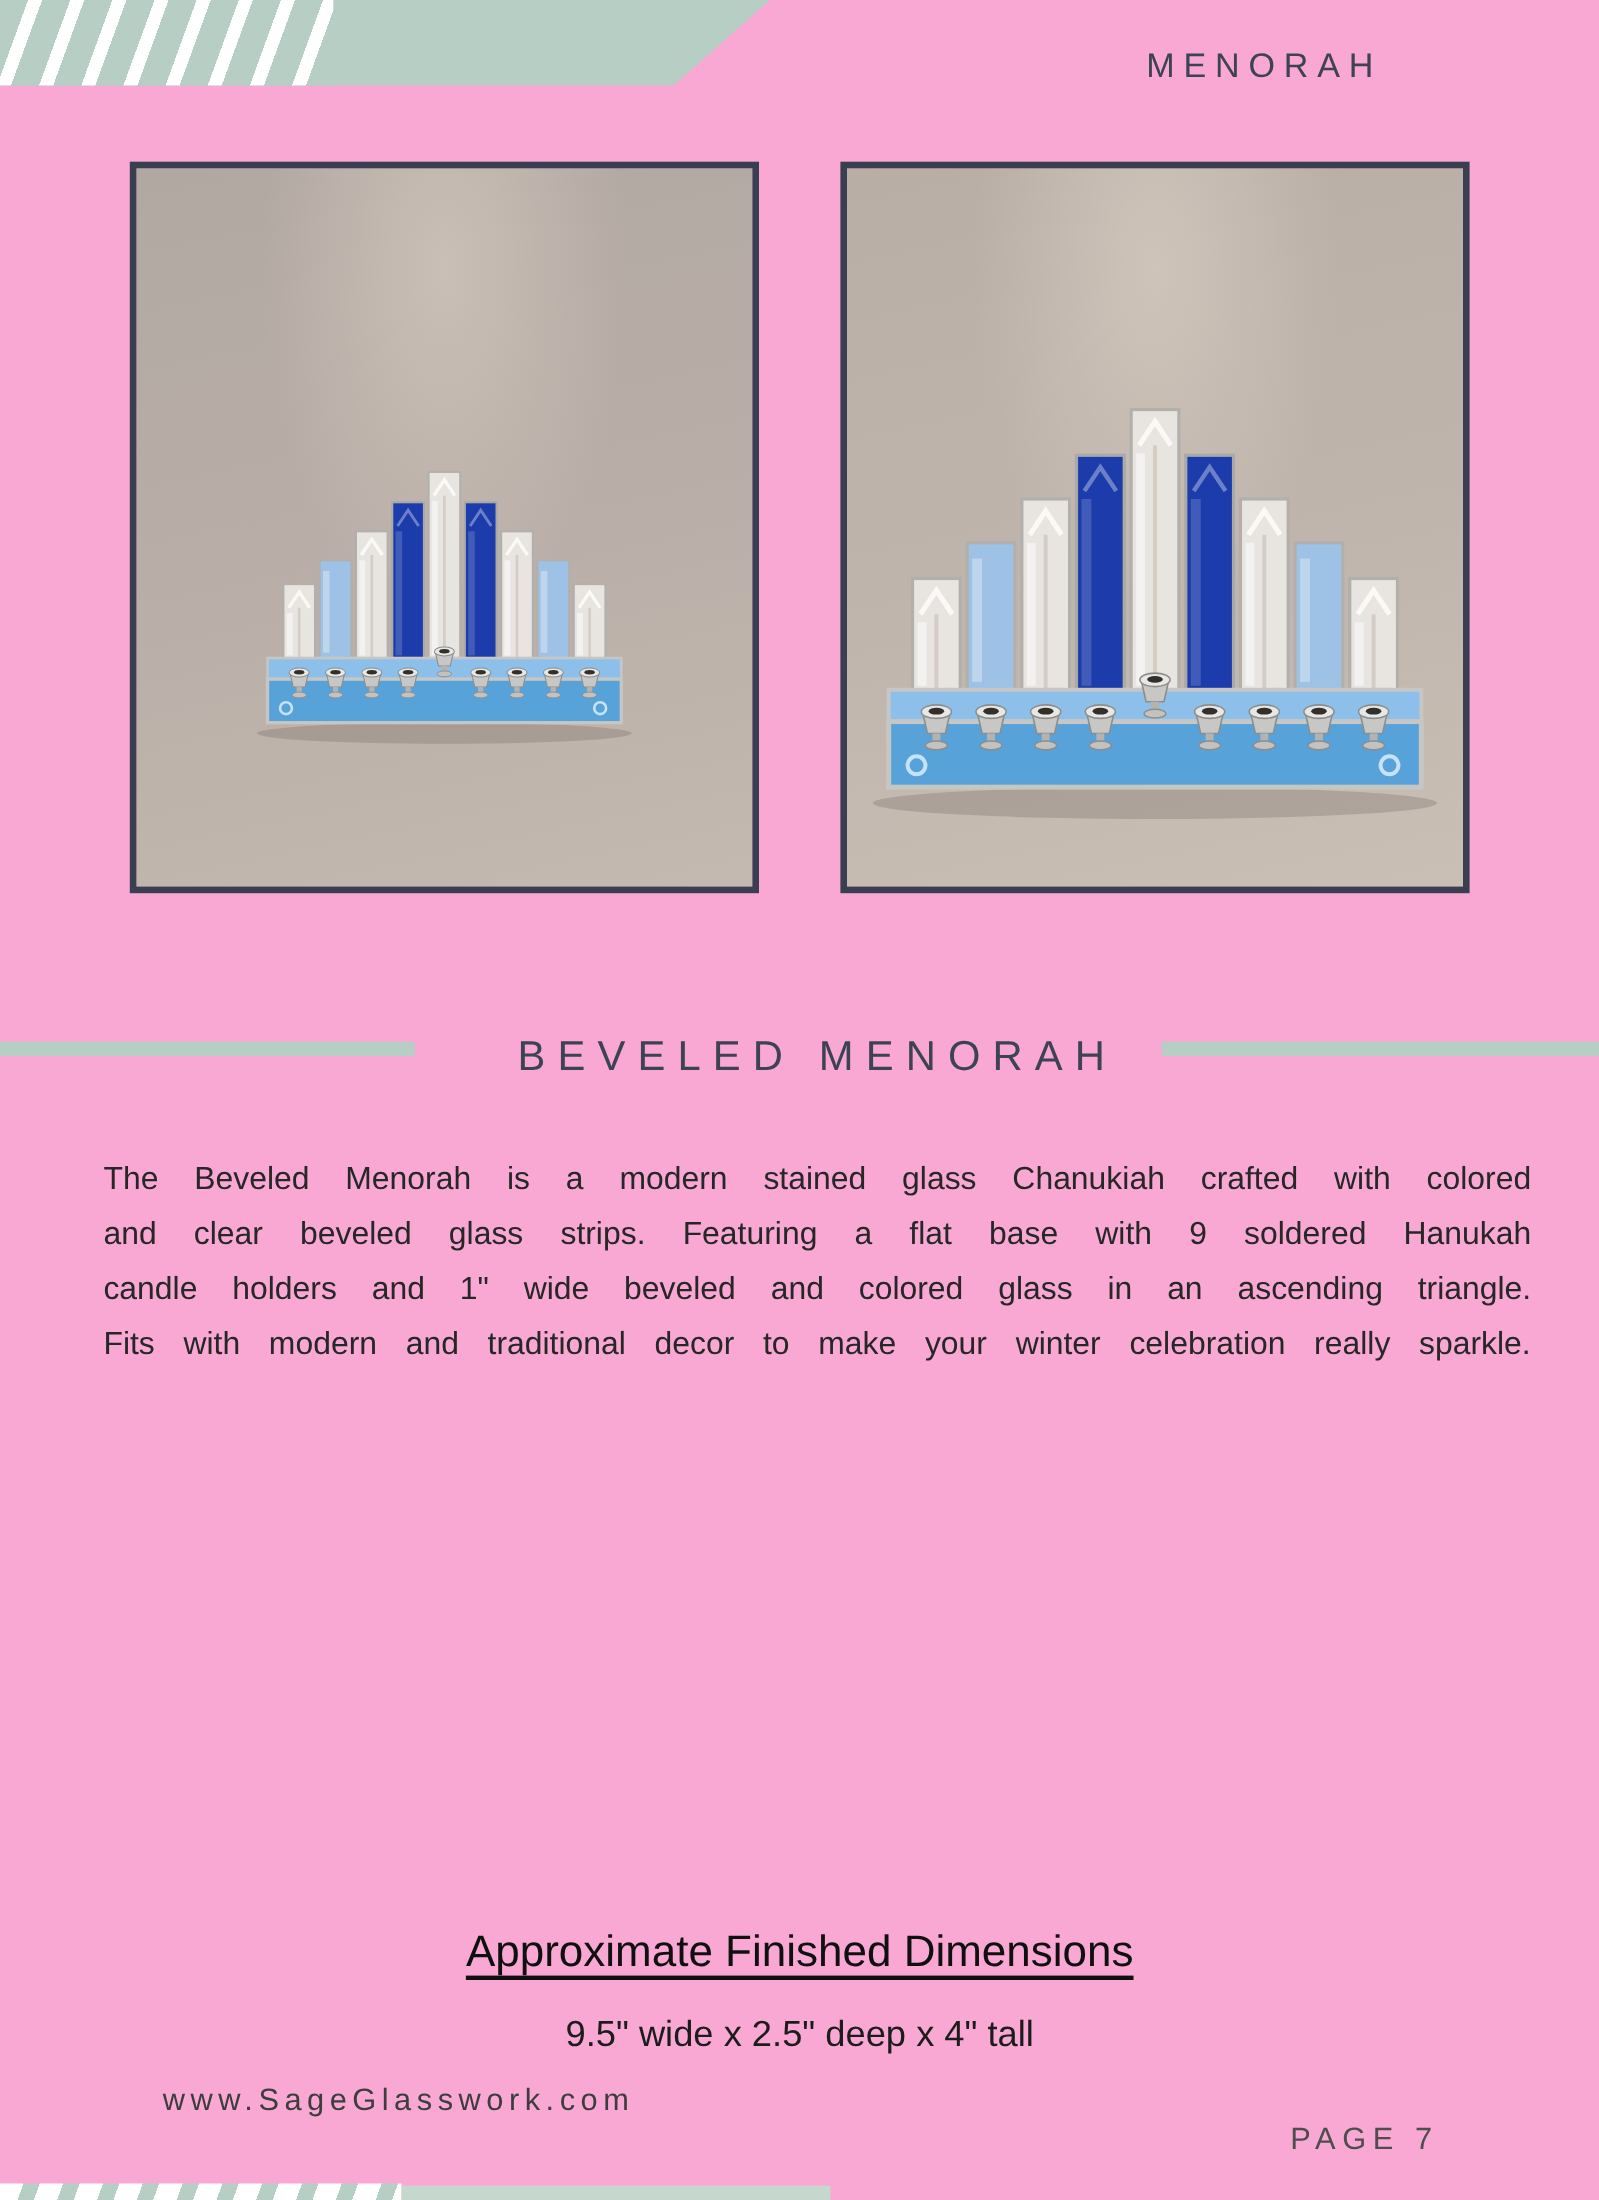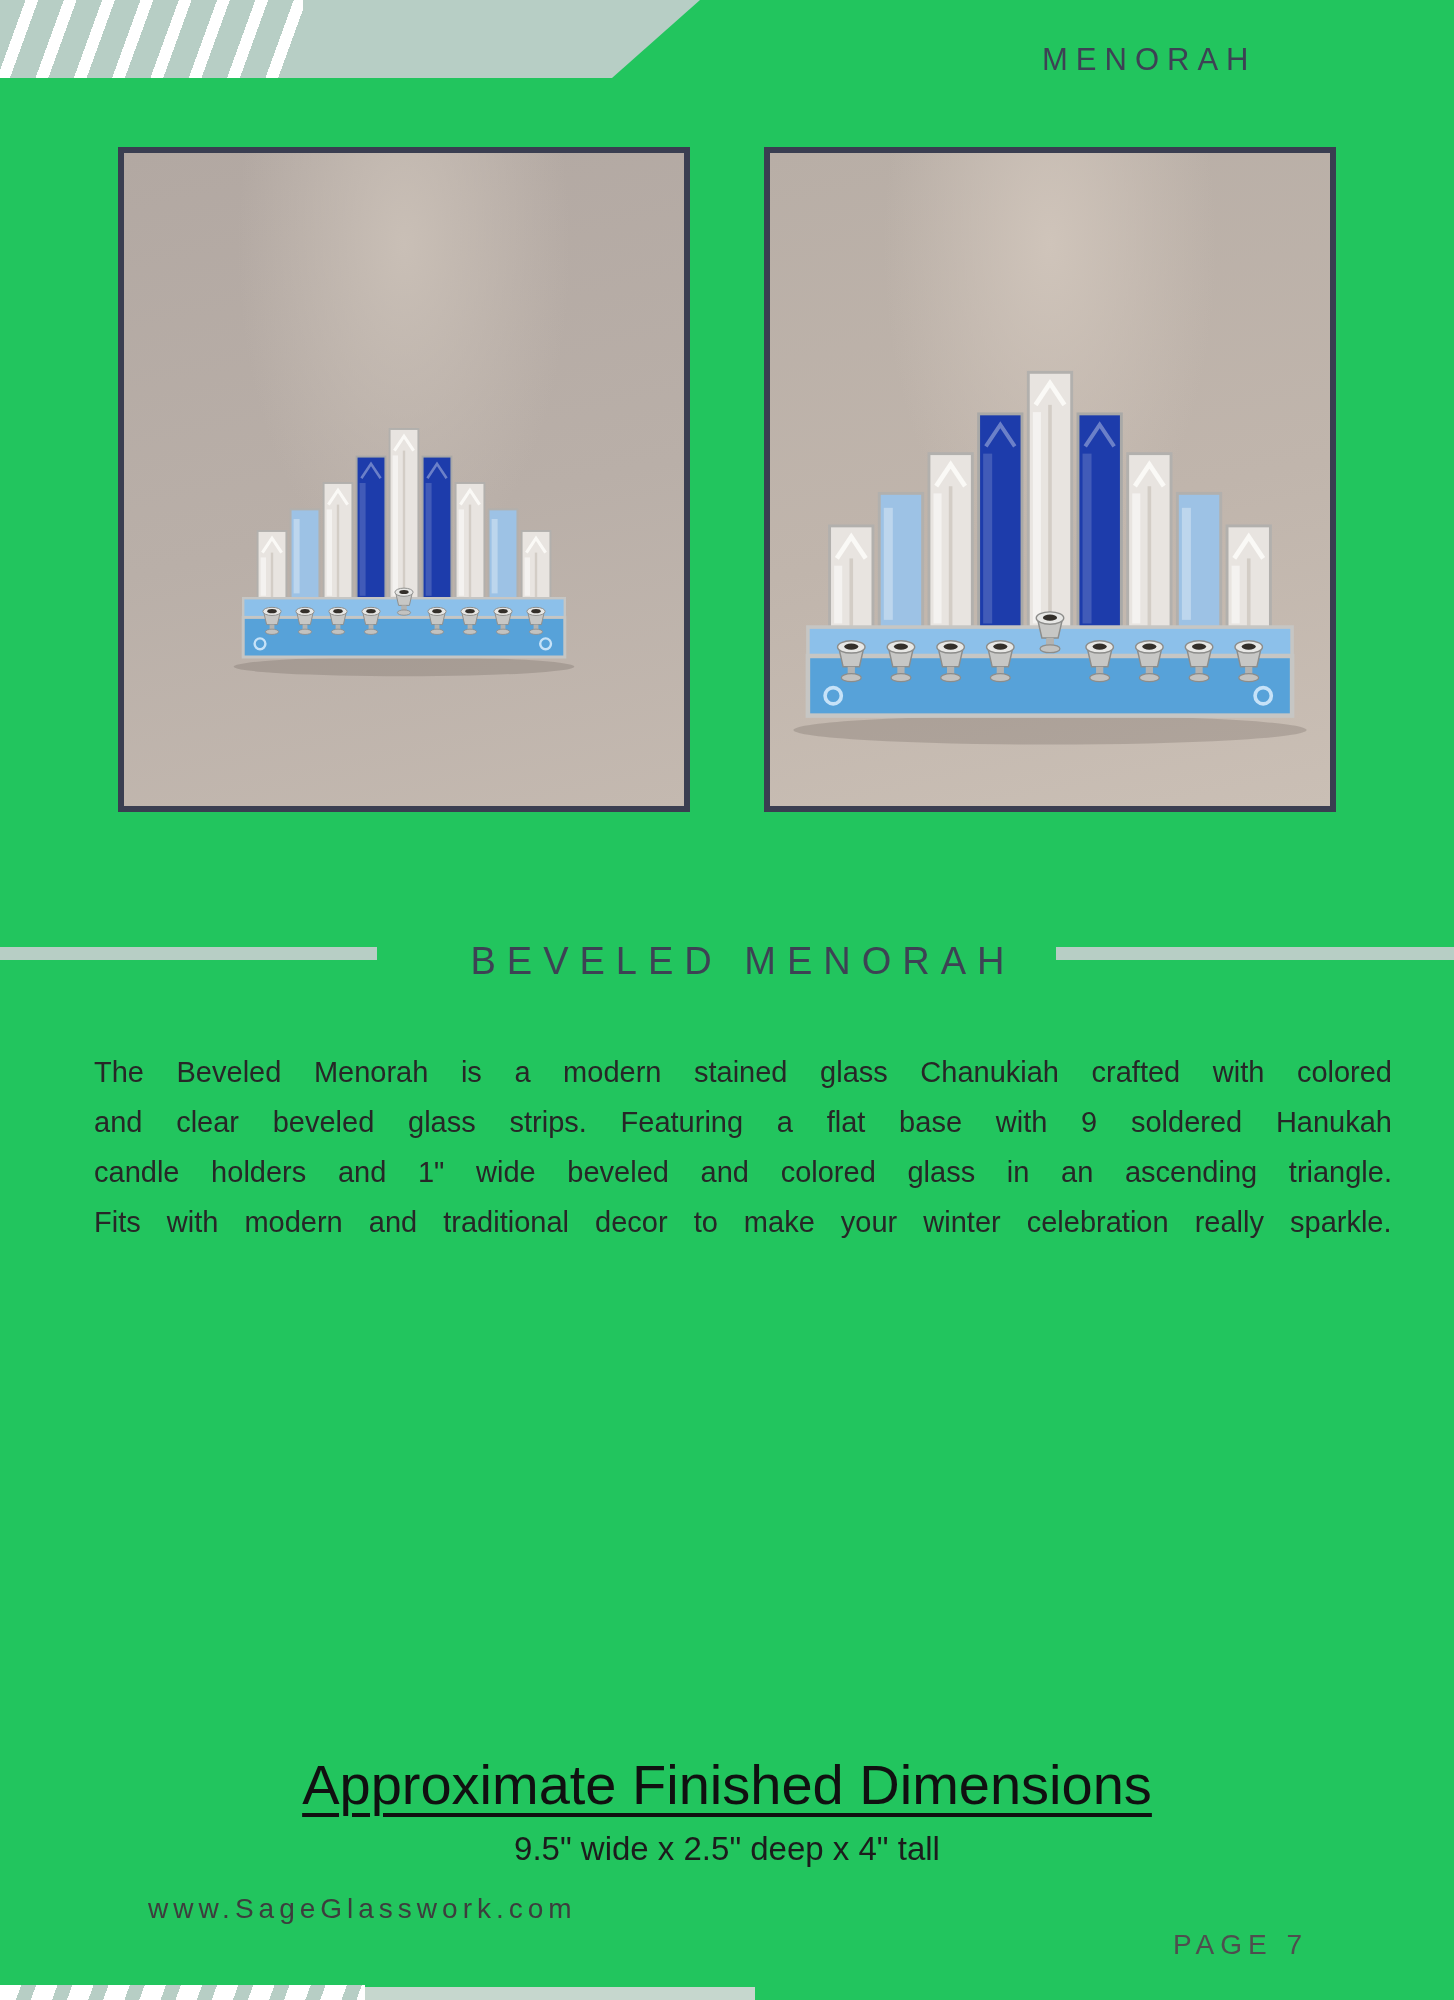--- a/index.html
+++ b/index.html
@@ -1,17 +1,17 @@
 <!DOCTYPE html>
 <html style="--sage: #b7cec5; --sage-light: #c6d7ce; --navy-frame: #3a3e51; --heading-text: #3d4254; --body-text: #272727; --photo-bg: #b5aba3; --glass-light-blue: #9dc2e5; --glass-dark-blue: #1d3cab; --glass-base-blue: #57a2d9; --glass-clear: #e8e4e0;"><head>
 <meta charset="utf-8">
 <style>
   html,body{margin:0;padding:0;background:#ffffff;}
   .page{
-    position:relative;width:1454px;height:2000px;background:#22c55e;overflow:hidden;
+    position:relative;width:1454px;height:2000px;background:#f9a8d4;overflow:hidden;
     font-family:"Liberation Sans", sans-serif;
   }
 
   
   .header-band{
     position:absolute;top:0;left:0;width:760px;height:78px;
     background:var(--sage);
     clip-path:polygon(0 0,700px 0,612px 78px,0 78px);
   }
   .header-stripes{
@@ -78,21 +78,21 @@
     font-size:29px;line-height:50px;color:var(--body-text);
     text-align:justify;word-spacing:18px;margin-left:16px;
   }
   .body-copy p{margin:0;}
   .body-copy p + p{margin-top:31px;}
   .body-copy p.gap-large{margin-top:77px;}
 
   
   .dim-heading{
     position:absolute;top:1752px;left:0;width:100%;text-align:center;margin:0;
-    font-size:56px;font-weight:400;color:#101010;
+    font-size:40px;font-weight:400;color:#101010;
   }
   .dim-heading .underlined{
     text-decoration:underline;text-decoration-thickness:4px;text-underline-offset:9px;
   }
   .dim-value{
     position:absolute;top:1830px;left:0;width:100%;text-align:center;
     font-size:33px;color:#1c1c1c;
   }
 
   

